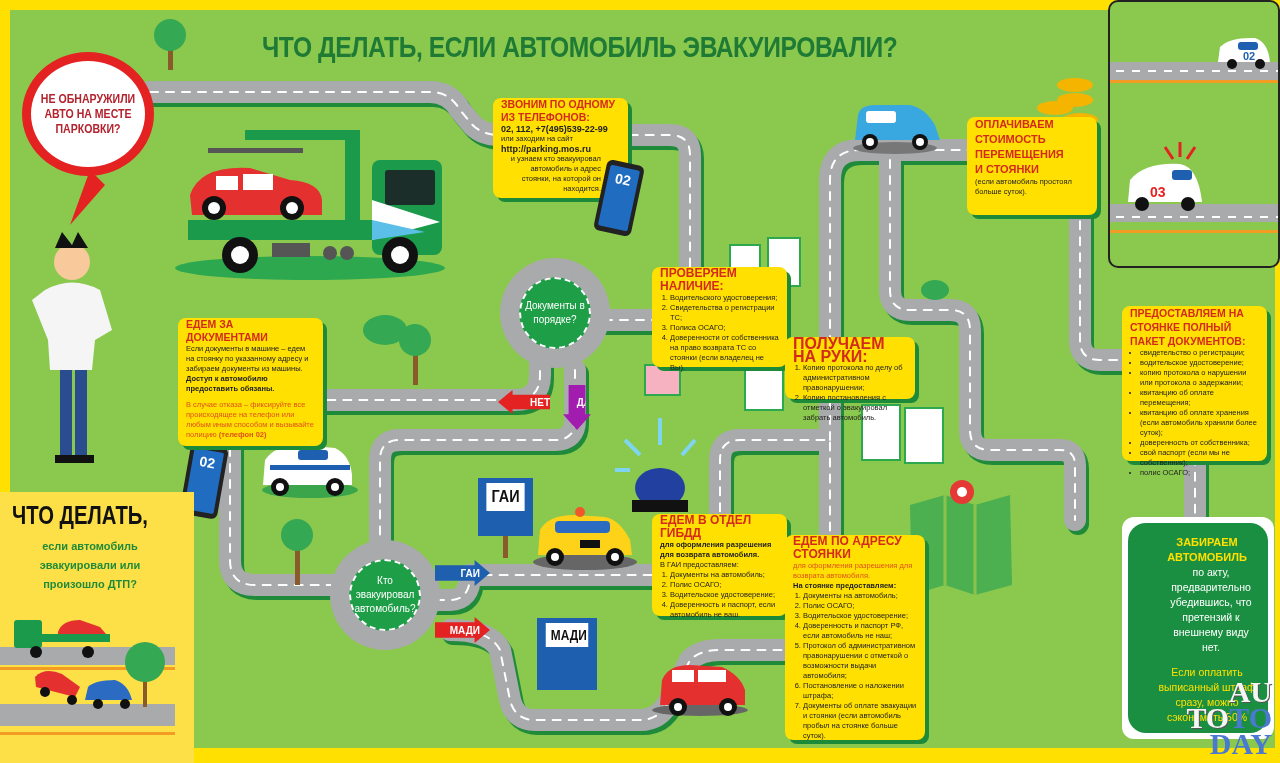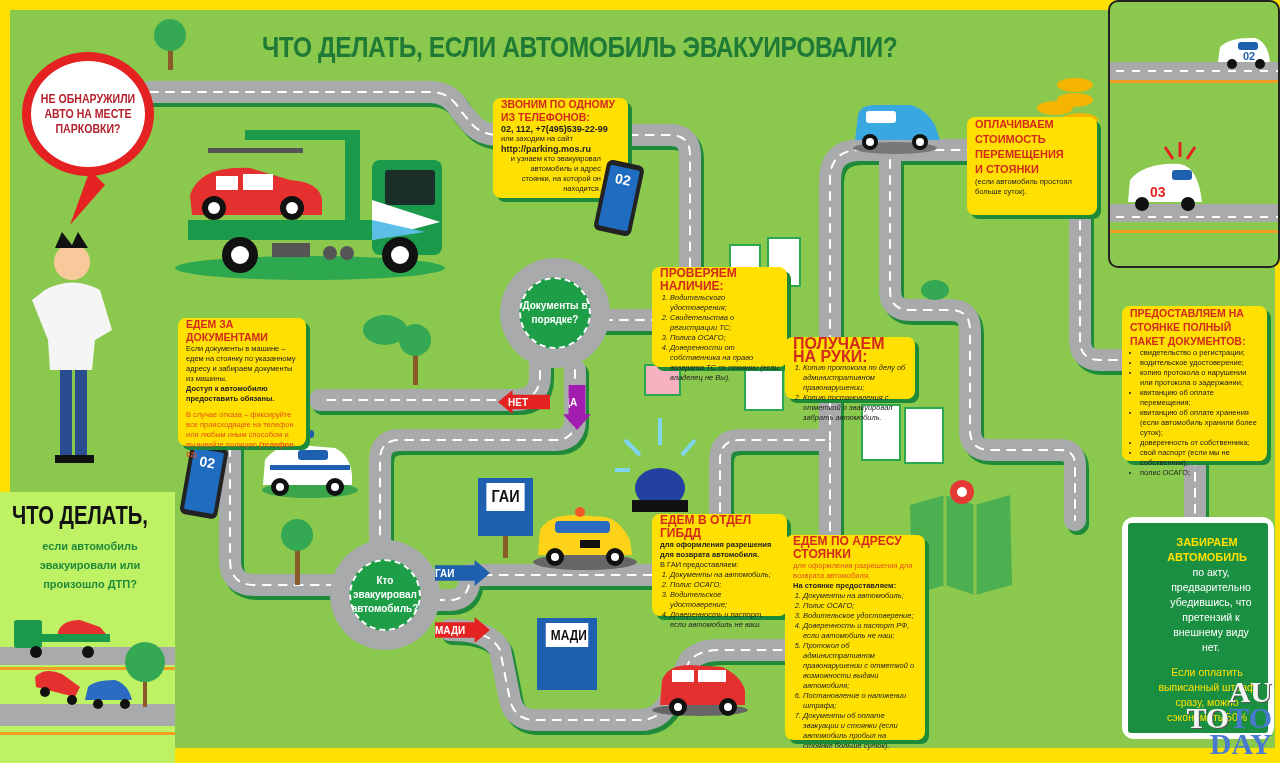--- a/index.html
+++ b/index.html
@@ -6,34 +6,34 @@
   body { width: 1280px; height: 763px; overflow: hidden; background: #fbe10a; font-family: "Liberation Sans", sans-serif; position: relative; }
   .board { position: absolute; left: 0; top: 0; width: 1280px; height: 763px; background: #ffe000; }
   .field { position: absolute; left: 10px; top: 10px; width: 1265px; height: 738px; background: #8bc94e; }
   svg.roads { position: absolute; left: 0; top: 0; width: 1280px; height: 763px; }
   .title { position: absolute; left: 262px; top: 30px; font-family: "Liberation Sans", sans-serif; font-weight: 700; font-size: 30px; letter-spacing: -0.5px; color: #1e7a35; transform: scaleX(0.82); transform-origin: left top; white-space: nowrap; }
   .card { position: absolute; background: #ffe000; border-radius: 8px; box-shadow: 4px 4px 0 #1d8a3a; padding: 0 8px; color: #222; font-family: "Liberation Sans", sans-serif; }
   .card .h { color: #d42a1c; font-weight: 700; font-size: 12px; line-height: 13px; text-transform: uppercase; }
   .card .t { font-size: 7.5px; line-height: 10px; }
   .card .b { font-weight: 700; }
   .card .r { color: #e0511c; }
-  .card ol { margin-left: 10px; font-size: 7.5px; line-height: 10px; font-style: italic; }
+  .card ol { margin-left: 10px; font-size: 7.5px; line-height: 10px; }
   .card ul { margin-left: 10px; font-size: 7.5px; line-height: 10px; }
   .bubble { position: absolute; left: 22px; top: 52px; width: 132px; height: 124px; border-radius: 50%; background: #fff; border: 9px solid #e52222; display: flex; align-items: center; justify-content: center; text-align: center; }
   .bubble span { color: #b3232e; font-weight: 700; font-size: 12px; line-height: 15px; transform: scaleX(0.88); }
   .round { position: absolute; border-radius: 50%; background: #a9aaac; display: flex; align-items: center; justify-content: center; }
-  .round .inner { border-radius: 50%; background: #1f9e48; display: flex; align-items: center; justify-content: flex-end; text-align: center; color: #fff; font-weight: 700; font-size: 10px; line-height: 14px; border: 2px dashed #fff; outline: 8px solid #a9aaac; }
-  .arrow { position: absolute; color: #fff; font-weight: 700; font-size: 10px; display: flex; align-items: center; justify-content: flex-start; }
+  .round .inner { border-radius: 50%; background: #1f9e48; display: flex; align-items: center; justify-content: flex-end; text-align: center; color: #fff; font-weight: 400; font-size: 10px; line-height: 14px; border: 2px dashed #fff; outline: 8px solid #a9aaac; }
+  .arrow { position: absolute; color: #fff; font-weight: 700; font-size: 10px; display: flex; align-items: center; justify-content: flex-end; }
   .sign { position: absolute; background: #1f5fb0; padding: 5px; }
   .sign span { display: block; background: #fff; color: #111; font-weight: 700; font-size: 17px; text-align: center; padding: 4px 6px; transform: scaleX(0.85); }
-  .left-panel { position: absolute; left: 0; top: 492px; width: 175px; height: 271px; background: #bef264; }
+  .left-panel { position: absolute; left: 0; top: 492px; width: 194px; height: 271px; background: #fde047; }
   .left-panel .big { position: absolute; left: 12px; top: 8px; font-weight: 700; font-size: 26px; color: #111; transform: scaleX(0.78); transform-origin: left top; white-space: nowrap; }
   .left-panel .sub { position: absolute; left: 30px; top: 45px; width: 120px; text-align: center; color: #1f8a3a; font-weight: 700; font-size: 11px; line-height: 19px; }
   .final { position: absolute; left: 1122px; top: 517px; width: 152px; height: 222px; background: #fff; border-radius: 12px; padding: 6px; }
-  .final .in { width: 100%; height: 100%; background: #1a8f41; border-radius: 3px; text-align: center; padding-top: 12px; padding-left: 18px; }
+  .final .in { width: 100%; height: 100%; background: #1a8f41; border-radius: 18px; text-align: center; padding-top: 12px; padding-left: 18px; }
   .final .h { color: #ffe000; font-weight: 700; font-size: 11px; line-height: 15px; }
   .final .t { color: #fff; font-size: 10.5px; line-height: 15px; }
   .final .y { color: #ffe000; font-size: 10.5px; line-height: 15px; margin-top: 10px; }
   .corner { position: absolute; left: 1108px; top: 0; width: 172px; height: 268px; background: #8bc94e; border: 2px solid #222; border-radius: 10px; overflow: hidden; }
   .watermark { position: absolute; right: 8px; bottom: 6px; font-weight: 700; font-family: "Liberation Serif", serif; font-size: 30px; line-height: 26px; text-align: right; }
   .watermark .a { color: #f5f5f5; text-shadow: 1px 1px 0 #555; }
   .watermark .b { color: #4a7ad0; }
   .phone { position: absolute; background: #222; border-radius: 6px; padding: 5px 4px; transform: rotate(12deg); }
   .phone .scr { background: #1f6cc0; color: #fff; font-weight: 700; font-size: 14px; text-align: center; width: 100%; height: 100%; border-radius: 2px; padding-top: 4px; }
 </style>
@@ -223,21 +223,21 @@
       <span>Документы в порядке?</span>
     </div>
   </div>
   <div class="arrow" style="left:498px; top:390px; width:52px; height:24px; background:#e52222; clip-path: polygon(0 50%, 28% 0, 28% 20%, 100% 20%, 100% 80%, 28% 80%, 28% 100%);">
     <span style="margin-left:10px;">НЕТ</span>
   </div>
   <div class="arrow" style="left:563px; top:385px; width:28px; height:45px; background:#a21caf; clip-path: polygon(20% 0, 80% 0, 80% 65%, 100% 65%, 50% 100%, 0 65%, 20% 65%);">
     <span style="margin-top:-10px;">ДА</span>
   </div>
 
-  <div class="card" style="left:178px; top:318px; width:128px; height:128px;">
+  <div class="card" style="left:178px; top:318px; width:145px; height:128px;">
     <div class="h" style="font-size:10.5px;">ЕДЕМ ЗА ДОКУМЕНТАМИ</div>
     <div class="t">Если документы в машине – едем на стоянку по указанному адресу и забираем документы из машины.</div>
     <div class="t b">Доступ к автомобилю предоставить обязаны.</div>
     <div class="t r" style="margin-top:6px;">
       <span>В случае отказа – фиксируйте все происходящее на телефон или любым иным способом и вызывайте полицию</span>
       <span class="b">(телефон 02)</span>
     </div>
   </div>
 
   <div class="card" style="left:652px; top:267px; width:135px; height:100px;">

